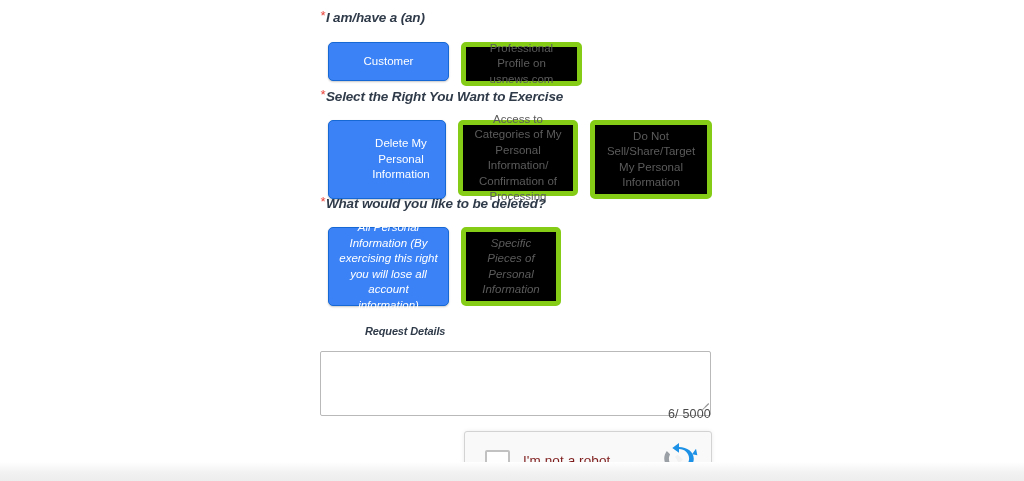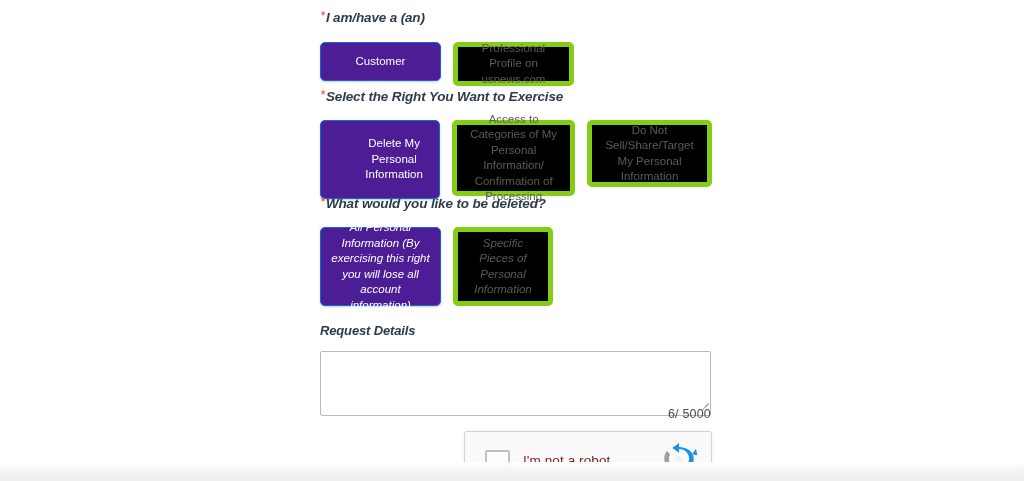--- a/index.html
+++ b/index.html
@@ -62,53 +62,54 @@
     align-items: center;
     justify-content: center;
     text-align: center;
     font-size: 11.5px;
     line-height: 15.5px;
     padding: 6px 8px;
     cursor: pointer;
     user-select: none;
   }
   .opt-btn.selected {
-    background: #4c1d95;
+    background: #3b82f6;
     border: 1px solid #1668d4;
     color: #ffffff;
     box-shadow: 0 1px 2px rgba(0,0,0,0.22);
+    margin-left: 8px;
   }
   .opt-btn.unselected {
     background: #000000;
     border: 5px solid #84cc16;
     color: #5b5b5b;
   }
 
   
   #sec1 { position: absolute; left: 0; top: 6px; width: 392px; }
   #sec1 .option-row { margin-top: 12px; }
   #sec1 .opt-btn:nth-child(1) { width: 121px; height: 39px; }
   #sec1 .opt-btn:nth-child(2) { width: 121px; height: 44px; }
 
   
   #sec2 { position: absolute; left: 0; top: 85px; width: 392px; }
   #sec2 .option-row { margin-top: 11px; }
   #sec2 .opt-btn:nth-child(1) { width: 121px; height: 79px; padding-left: 36px; }
   #sec2 .opt-btn:nth-child(2) { width: 124px; height: 76px; }
-  #sec2 .opt-btn:nth-child(3) { width: 126px; height: 67px; }
+  #sec2 .opt-btn:nth-child(3) { width: 126px; height: 79px; }
 
   
   #sec3 { position: absolute; left: 0; top: 192px; width: 392px; }
   #sec3 .option-row { margin-top: 11px; font-style: italic; }
   #sec3 .opt-btn:nth-child(1) { width: 121px; height: 79px; }
   #sec3 .opt-btn:nth-child(2) { width: 100px; height: 79px; }
 
   
   #sec4 { position: absolute; left: 0; top: 319px; width: 392px; }
-  #sec4 .field-label { font-size: 13px; }
+  #sec4 .field-label { font-size: 11px; margin-left: 45px; }
   .textarea-box {
     margin-top: 8px;
     width: 391px;
     height: 65px;
     border: 1px solid #b9b9b9;
     border-radius: 2px;
     background: #ffffff;
     position: relative;
     resize: none;
     font-family: "Liberation Sans", sans-serif;

